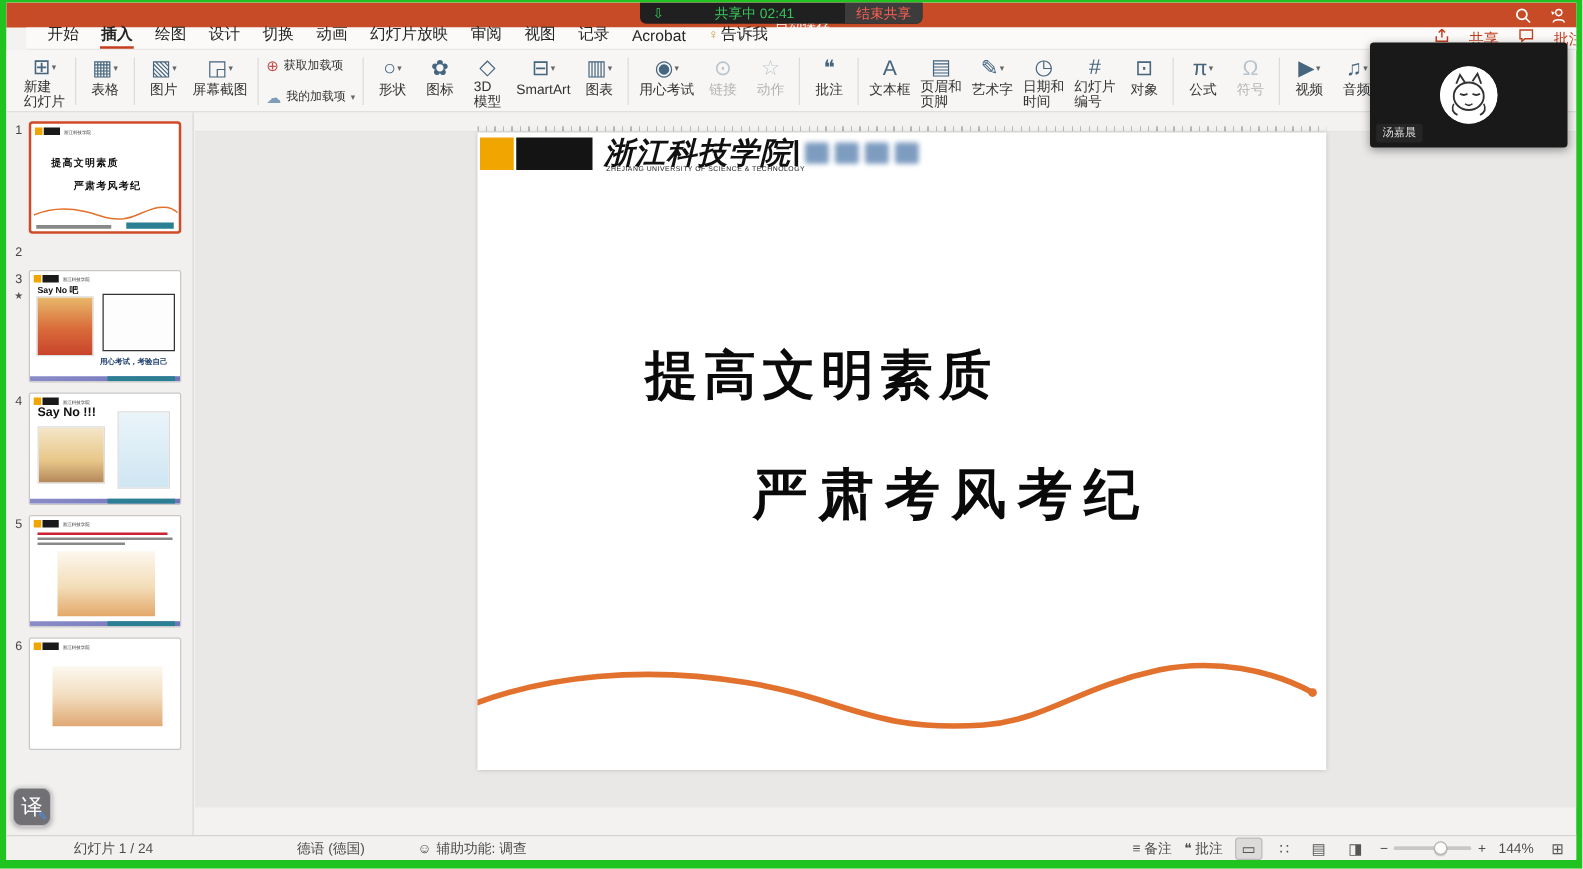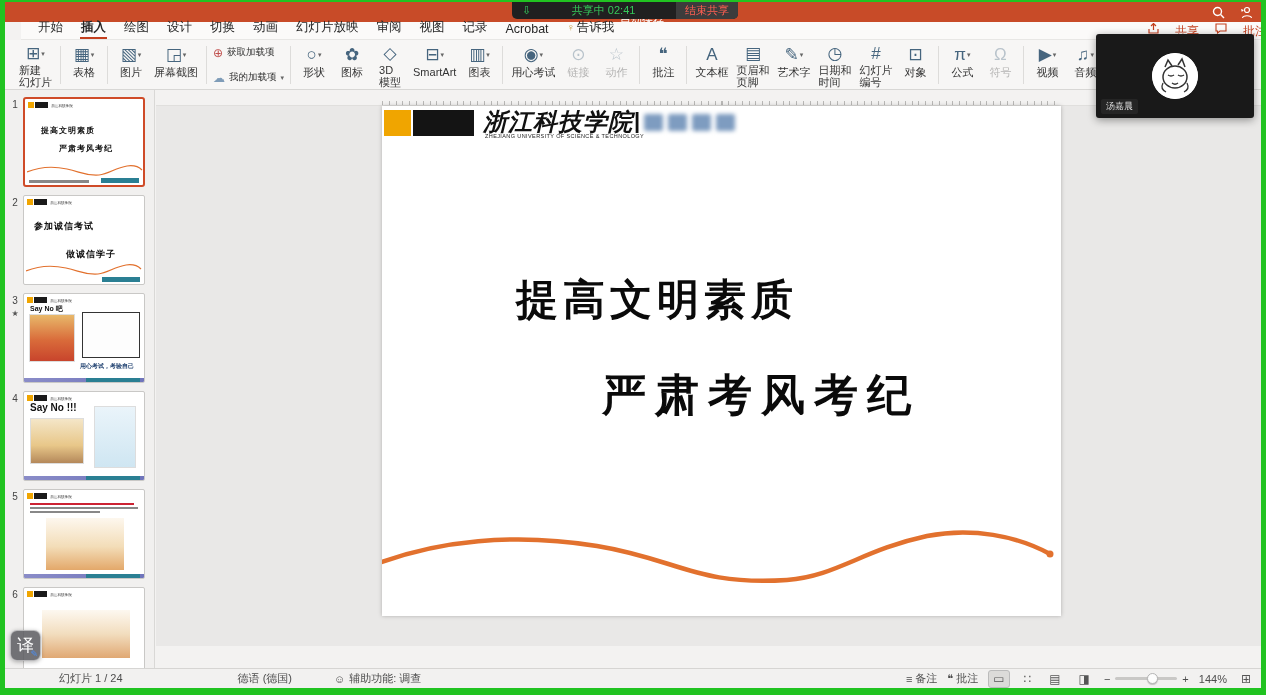--- a/index.html
+++ b/index.html
@@ -414,33 +414,20 @@
           <svg class="mini-wave" viewBox="0 0 116 14">
                 <path d="M0 9 C12 4,26 3,40 6 C54 9,58 13,72 12 C82 11,88 5,100 3 C107 2,112 4,115 7" fill="none" stroke="#e2712e" stroke-width="1.2"></path>
               </svg>
           <div class="mini-foot"></div>
           <div class="mini-chip"></div>
         </div>
       </div>
 
       <div class="thumb-row">
         <span class="tnum">2</span>
-        <div class="tcard">
-          <div class="mini-head">
-                <span class="mh-y"></span>
-                <span class="mh-b"></span>
-                <span class="mh-t">浙江科技学院</span>
-              </div>
-          <div class="mini-title" style="left:10px;top:24px;font-size:9px;letter-spacing:1px;">参加诚信考试</div>
-          <div class="mini-title" style="left:42px;top:52px;font-size:9px;letter-spacing:1px;">做诚信学子</div>
-          <svg class="mini-wave" viewBox="0 0 116 14">
-                <path d="M0 9 C12 4,26 3,40 6 C54 9,58 13,72 12 C82 11,88 5,100 3 C107 2,112 4,115 7" fill="none" stroke="#e2712e" stroke-width="1.2"></path>
-              </svg>
-          <div class="mini-chip"></div>
-        </div>
       </div>
 
       <div class="thumb-row">
         <span class="tnum"><span>3</span><span class="star">★</span></span>
         <div class="tcard">
           <div class="mini-head">
                 <span class="mh-y"></span>
                 <span class="mh-b"></span>
                 <span class="mh-t">浙江科技学院</span>
               </div>

